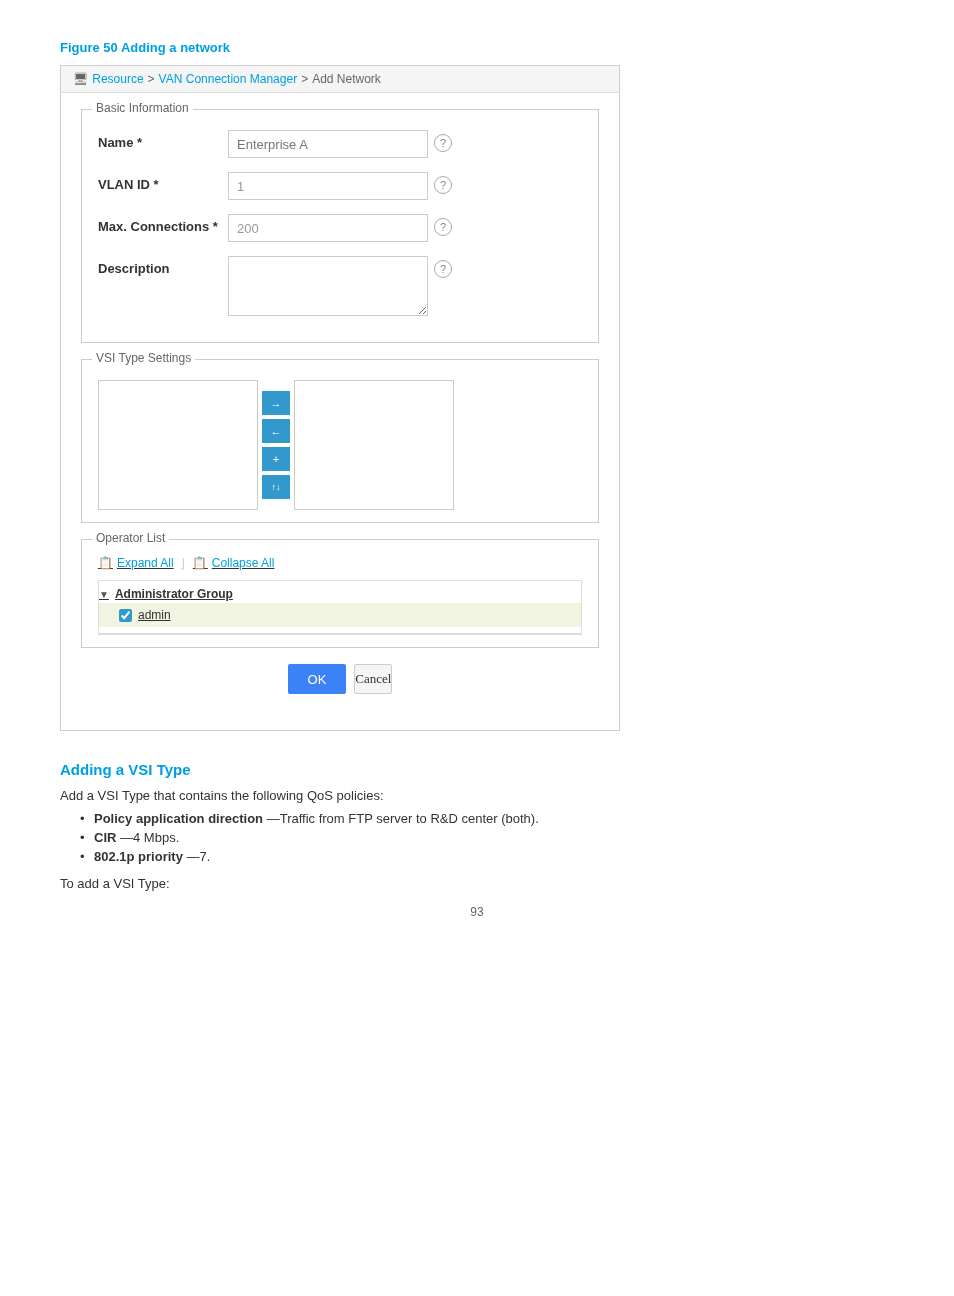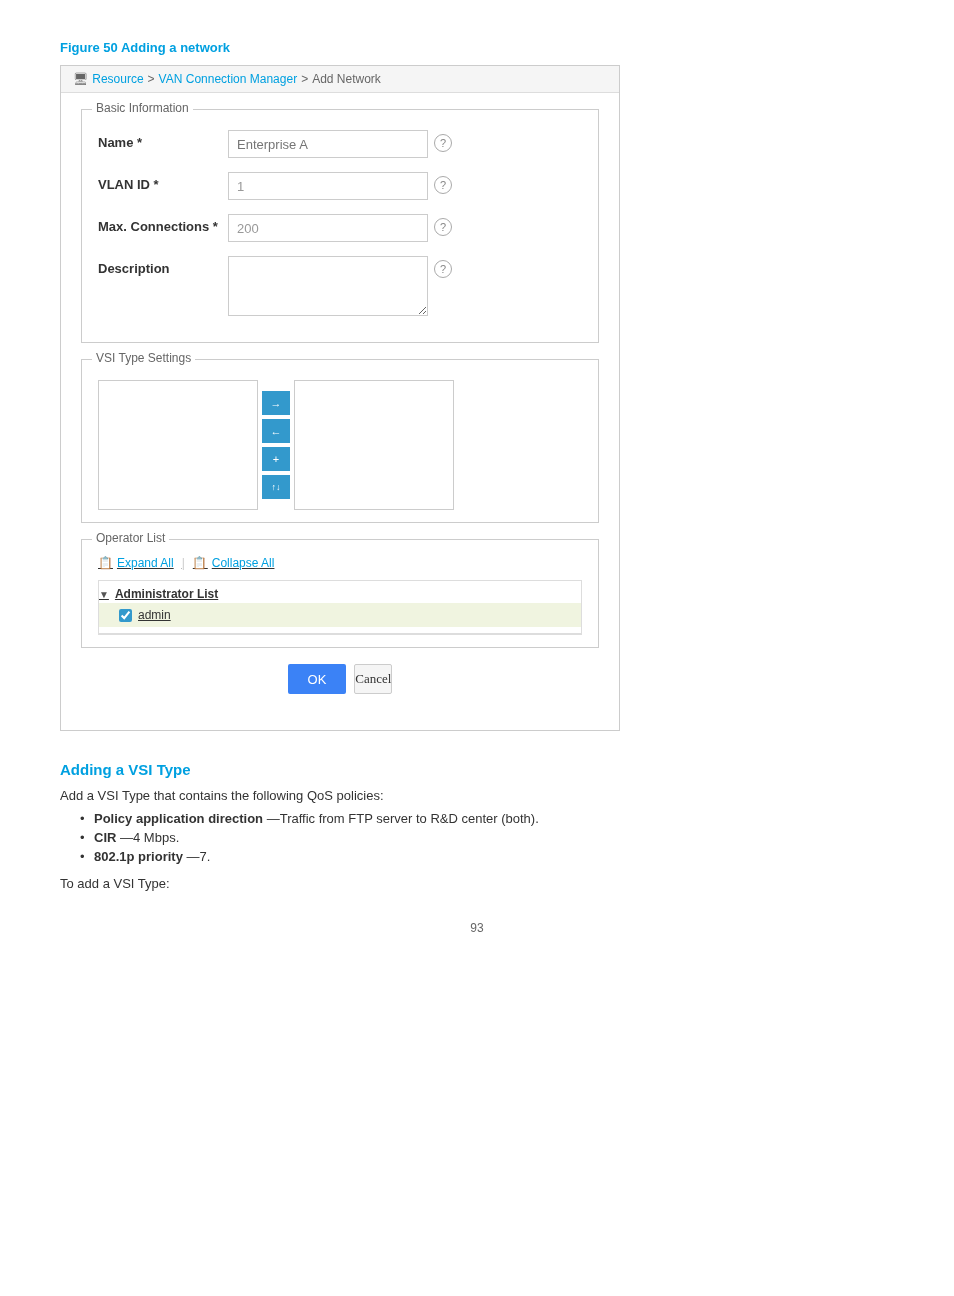--- a/index.html
+++ b/index.html
@@ -293,21 +293,21 @@
     }
 
     .bullet-list li b {
       font-weight: bold;
     }
 
     .page-number {
       text-align: center;
       font-size: 12px;
       color: #666;
-      margin-top: 30px;
+      margin-top: 14px;
     }
   </style>
 </head>
 <body>
 
 <div class="figure-title">Figure 50 Adding a network</div>
 
 <div class="dialog-box">
 
   <div class="breadcrumb-bar">
@@ -383,21 +383,21 @@
         <span class="expand-link">Expand All</span>
         <span class="separator">|</span>
         <span style="font-size:12px;">📋</span>
         <span class="expand-link">Collapse All</span>
       </div>
 
       <div style="border: 1px solid #ddd;">
         <div class="group-row">
           <div class="group-header">
             <span class="group-triangle">▼</span>
-            <span>Administrator List</span>
+            <span>Administrator Group</span>
           </div>
           <div class="admin-item">
             <input type="checkbox" class="admin-checkbox" checked="" style="">
             <span>admin</span>
           </div>
         </div>
       </div>
     </div>
 
     <div class="button-row">

